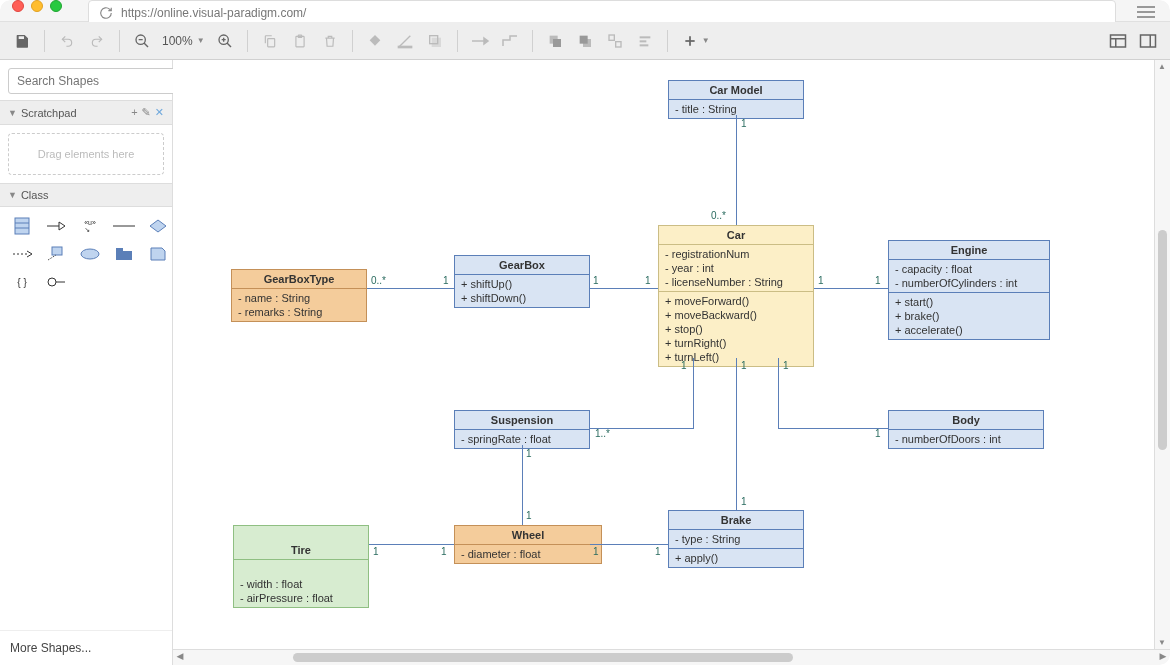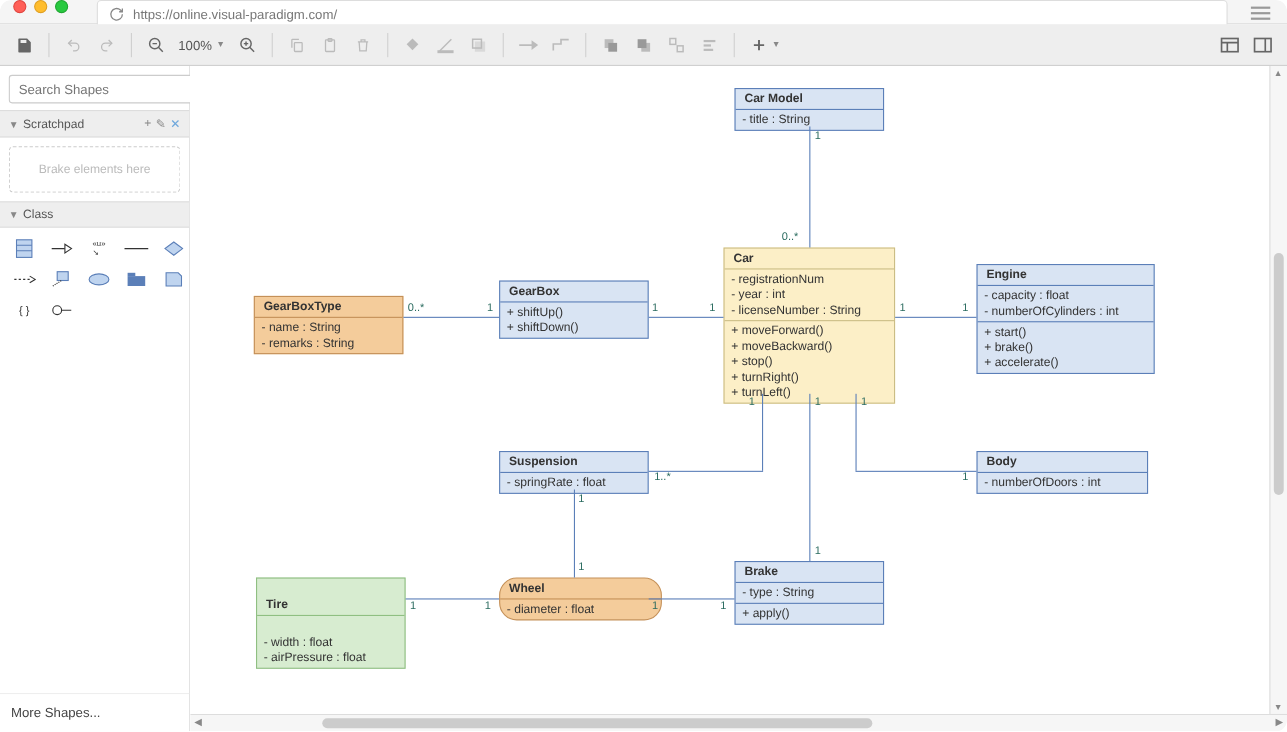--- a/index.html
+++ b/index.html
@@ -42,21 +42,21 @@
 
   .canvas-wrap { flex: 1; position: relative; background: #fff; overflow: hidden; display: flex; flex-direction: column; }
   .canvas { flex: 1; position: relative; background: #fff; overflow: auto; }
   .canvas-inner { position: relative; width: 920px; height: 600px; }
 
   .uml-box { position: absolute; border: 1px solid #5b7fb8; background: #d9e4f3; font-size: 11px; }
   .uml-box.blue { background: #d9e4f3; }
   .uml-box.orange { background: #f4cc9b; border-color: #c49058; }
   .uml-box.yellow { background: #fcefc7; border-color: #cbbd85; }
   .uml-box.green { background: #d7ecd0; border-color: #8fbf82; }
-  .uml-title { font-weight: bold; padding: 3px 8px; border-bottom: 1px solid #5b7fb8; }
+  .uml-title { text-align: center; font-weight: bold; padding: 3px 8px; border-bottom: 1px solid #5b7fb8; }
   .uml-box.orange .uml-title, .uml-box.orange .uml-section { border-color: #c49058; }
   .uml-box.yellow .uml-title, .uml-box.yellow .uml-section { border-color: #cbbd85; }
   .uml-box.green .uml-title, .uml-box.green .uml-section { border-color: #8fbf82; margin-top: 15px; }
   .uml-section { padding: 2px 6px; border-bottom: 1px solid #5b7fb8; }
   .uml-section:last-child { border-bottom: none; }
   .uml-section div { line-height: 14px; white-space: nowrap; }
 
   .assoc-label { position: absolute; font-size: 10px; color: #2a6b5f; }
 
   .line { position: absolute; background: #5b7fb8; }
@@ -277,21 +277,21 @@
 
       <div class="panel-header">
         <span class="caret">▼</span>
         <span>Scratchpad</span>
         <span class="ph-actions">
           <span>+</span>
           <span>✎</span>
           <span style="color:#6fa8dc">✕</span>
         </span>
       </div>
-      <div class="dragzone">Brake elements here</div>
+      <div class="dragzone">Drag elements here</div>
 
       <div class="panel-header">
         <span class="caret">▼</span>
         <span>Class</span>
       </div>
       <div class="shape-grid">
         <div class="shape-cell">
             <svg width="16" height="18">
               <rect x="1" y="1" width="14" height="16" fill="#bfd4ef" stroke="#5b7fb8"></rect>
               <line x1="1" y1="6" x2="15" y2="6" stroke="#5b7fb8"></line>
@@ -438,21 +438,21 @@
           <div class="uml-box blue" style="left:495px; top:450px; width:136px;">
             <div class="uml-title">Brake</div>
             <div class="uml-section">
                 <div>- type : String</div>
               </div>
             <div class="uml-section">
                 <div>+ apply()</div>
               </div>
           </div>
 
-          <div class="uml-box orange" style="left:281px; top:465px; width:148px;border-radius:16px;">
+          <div class="uml-box orange" style="left:281px; top:465px; width:148px;">
             <div class="uml-title">Wheel</div>
             <div class="uml-section">
                 <div>- diameter : float</div>
               </div>
           </div>
 
           <div class="uml-box green" style="left:60px; top:465px; width:136px;">
             <div class="uml-title">Tire</div>
             <div class="uml-section">
               <div>- width : float</div>

